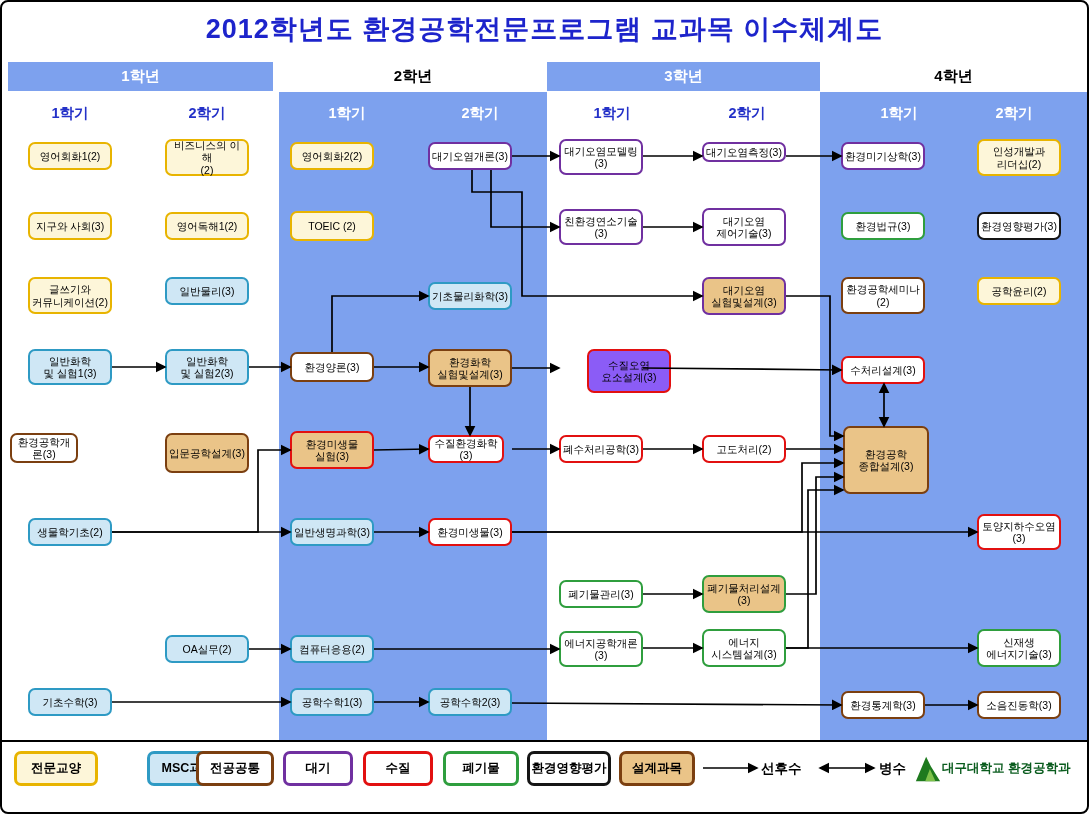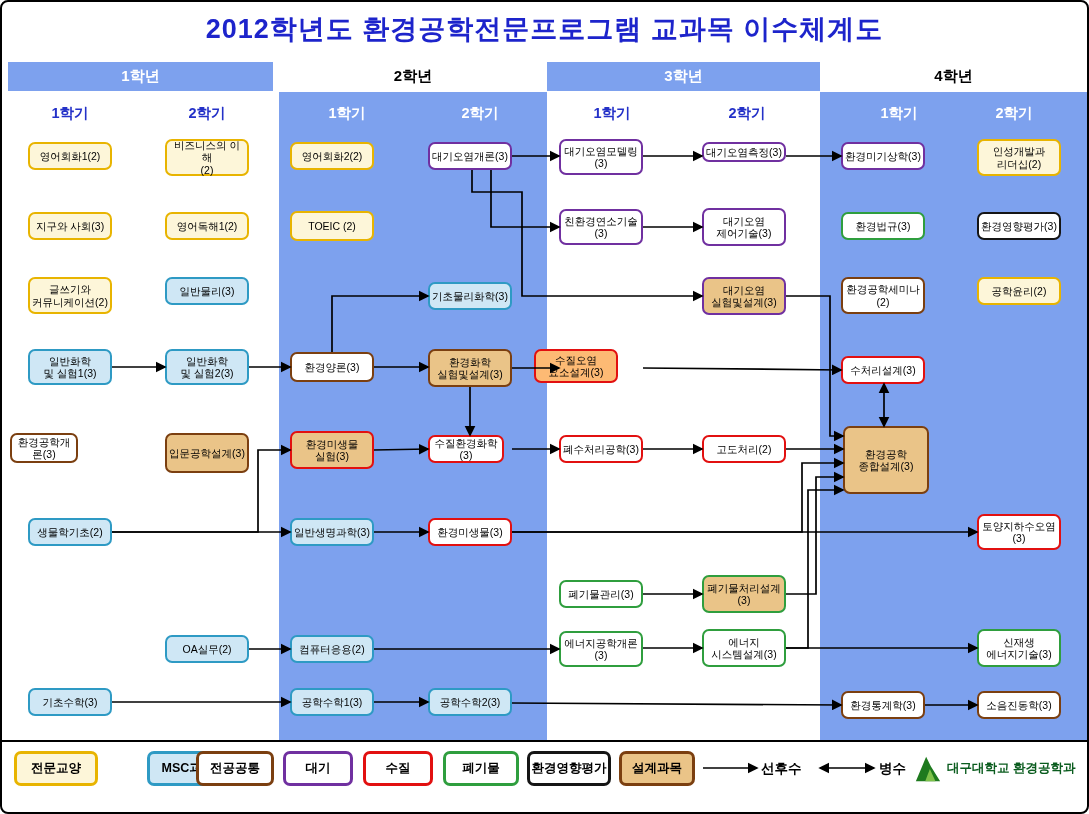--- a/index.html
+++ b/index.html
@@ -23,21 +23,21 @@
             border:2.5px solid #000; border-radius:7px; background:#fff; color:#000;
             padding:1px 2px; z-index:3; }
   .edges { position:absolute; left:0; top:0; z-index:5; pointer-events:none; }
   .edge { fill:none; stroke:#000; stroke-width:1.7; }
   .sep { position:absolute; left:0; top:738px; width:100%; height:2px; background:#000; z-index:4; }
   .legend-box { position:absolute; top:749px; height:35px; display:flex; align-items:center;
                 justify-content:center; font-weight:700; font-size:12.5px; border:3px solid #000;
                 border-radius:7px; background:#fff; z-index:3; }
   .legend-text { position:absolute; top:758px; font-weight:700; font-size:13.5px; color:#000; z-index:3; }
   .logo { position:absolute; top:749px; left:912px; height:35px; display:flex; align-items:center;
-          gap:5px; font-weight:700; font-size:12.5px; color:#0a5c1e; z-index:3; }
+          font-weight:700; font-size:12.5px; color:#0a5c1e; z-index:3; }
 </style>
 </head>
 <body>
 
 <div id="stage">
   <div class="page-title">2012학년도 환경공학전문프로그램 교과목 이수체계도</div>
   <div class="sep"></div>
   <div class="legend-text" id="prereq-label" style="left:759px;">선후수</div>
   <div class="legend-text" id="coreq-label" style="left:877px;">병수</div>
   <div class="logo">
@@ -90,21 +90,21 @@
     <div class="course" style="left: 426px; top: 280px; width: 84px; height: 28px; border-color: rgb(46, 154, 196); background: rgb(207, 231, 245);">기초물리화학(3)</div>
     <div class="course" style="left: 426px; top: 347px; width: 84px; height: 38px; border-color: rgb(123, 63, 16); background: rgb(234, 196, 136);">환경화학
 실험및설계(3)</div>
     <div class="course" style="left: 426px; top: 433px; width: 76px; height: 28px; border-color: rgb(226, 16, 16); background: rgb(255, 255, 255);">수질환경화학(3)</div>
     <div class="course" style="left: 426px; top: 516px; width: 84px; height: 28px; border-color: rgb(226, 16, 16); background: rgb(255, 255, 255);">환경미생물(3)</div>
     <div class="course" style="left: 426px; top: 686px; width: 84px; height: 28px; border-color: rgb(46, 154, 196); background: rgb(207, 231, 245);">공학수학2(3)</div>
     <div class="course" style="left: 557px; top: 137px; width: 84px; height: 36px; border-color: rgb(112, 48, 160); background: rgb(255, 255, 255);">대기오염모델링
 (3)</div>
     <div class="course" style="left: 557px; top: 207px; width: 84px; height: 36px; border-color: rgb(112, 48, 160); background: rgb(255, 255, 255);">친환경연소기술
 (3)</div>
-    <div class="course" style="left: 532px; top: 347px; width: 84px; height: 34px; border-color: rgb(226, 16, 16); background: #fdba74;">수질오염
+    <div class="course" style="left: 585px; top: 347px; width: 84px; height: 44px; border-color: rgb(226, 16, 16); background: #8b5cf6;">수질오염
 요소설계(3)</div>
     <div class="course" style="left: 557px; top: 433px; width: 84px; height: 28px; border-color: rgb(226, 16, 16); background: rgb(255, 255, 255);">폐수처리공학(3)</div>
     <div class="course" style="left: 557px; top: 578px; width: 84px; height: 28px; border-color: rgb(47, 158, 62); background: rgb(255, 255, 255);">폐기물관리(3)</div>
     <div class="course" style="left: 557px; top: 629px; width: 84px; height: 36px; border-color: rgb(47, 158, 62); background: rgb(255, 255, 255);">에너지공학개론
 (3)</div>
     <div class="course" style="left: 700px; top: 140px; width: 84px; height: 20px; border-color: rgb(112, 48, 160); background: rgb(255, 255, 255);">대기오염측정(3)</div>
     <div class="course" style="left: 700px; top: 206px; width: 84px; height: 38px; border-color: rgb(112, 48, 160); background: rgb(255, 255, 255);">대기오염
 제어기술(3)</div>
     <div class="course" style="left: 700px; top: 275px; width: 84px; height: 38px; border-color: rgb(112, 48, 160); background: rgb(234, 196, 136);">대기오염
 실험및설계(3)</div>

